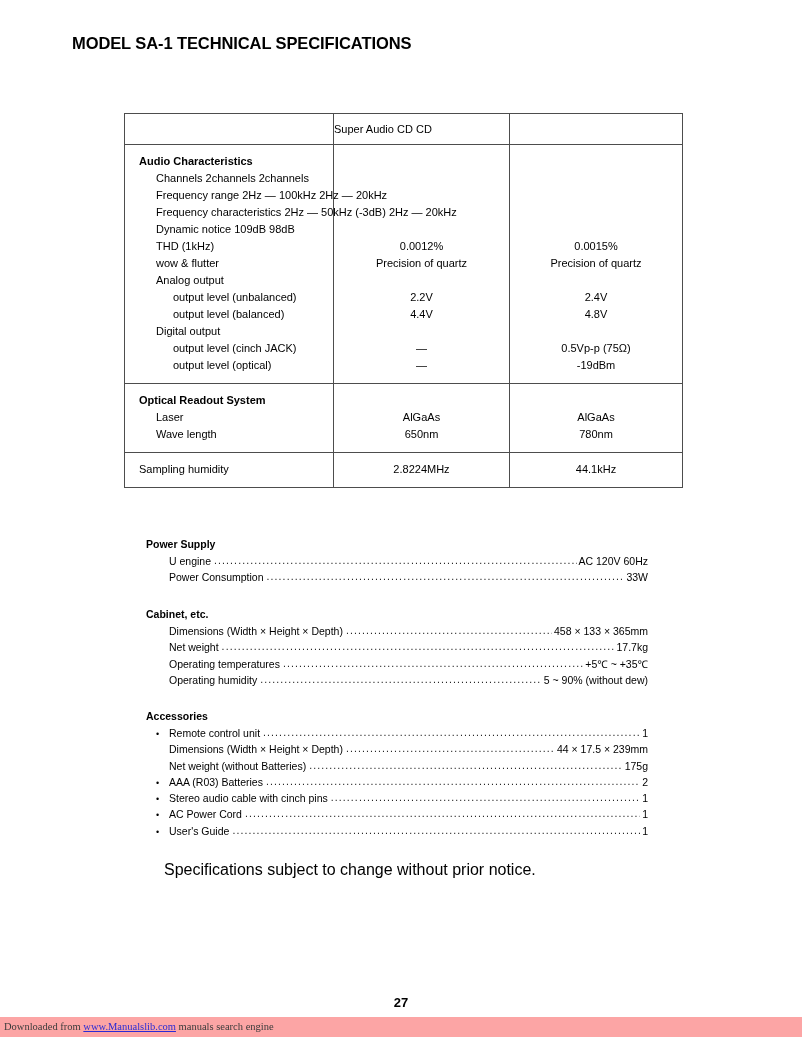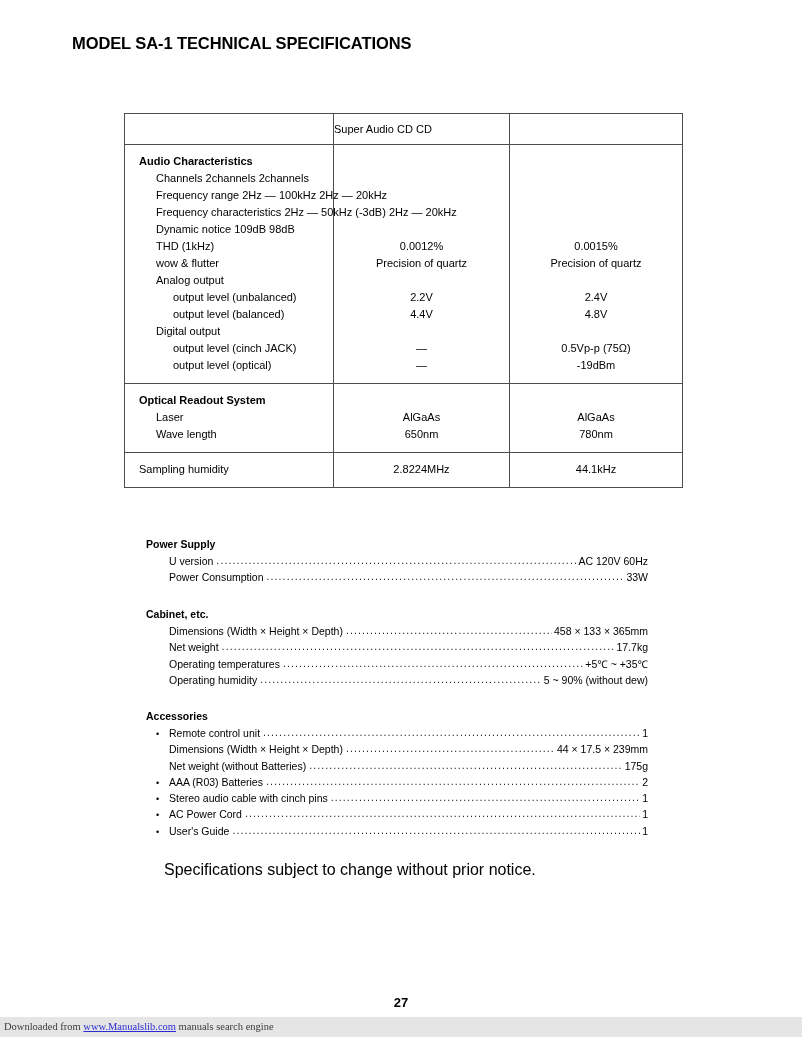--- a/index.html
+++ b/index.html
@@ -154,21 +154,21 @@
     font-size: 13px;
     font-weight: bold;
   }
 
   .dl-bar {
     position: absolute;
     left: 0;
     right: 0;
     top: 1017px;
     height: 20px;
-    background: #e5e5e5;
+    background: #fca5a5;
     font-family: "Liberation Serif", serif;
     font-size: 10.5px;
     color: #3b3b3b;
     line-height: 20px;
     padding-left: 4px;
     box-sizing: border-box;
     white-space: nowrap;
   }
   .dl-link {
     color: #2b2bd4;
@@ -288,21 +288,21 @@
           </td>
         </tr>
       </tbody>
   </table>
 
   <div class="sections-host">
       <div class="section" style="top: 538px;">
         <div class="section-head">Power Supply</div>
         <div class="leader-row">
           <span class="leader-bullet empty">&nbsp;</span>
-          <span class="leader-label">U version</span>
+          <span class="leader-label">U engine</span>
           <span class="leader-fill"></span>
           <span class="leader-value">AC 120V  60Hz</span>
         </div>
         <div class="leader-row">
           <span class="leader-bullet empty">&nbsp;</span>
           <span class="leader-label">Power Consumption</span>
           <span class="leader-fill"></span>
           <span class="leader-value">33W</span>
         </div>
       </div>

